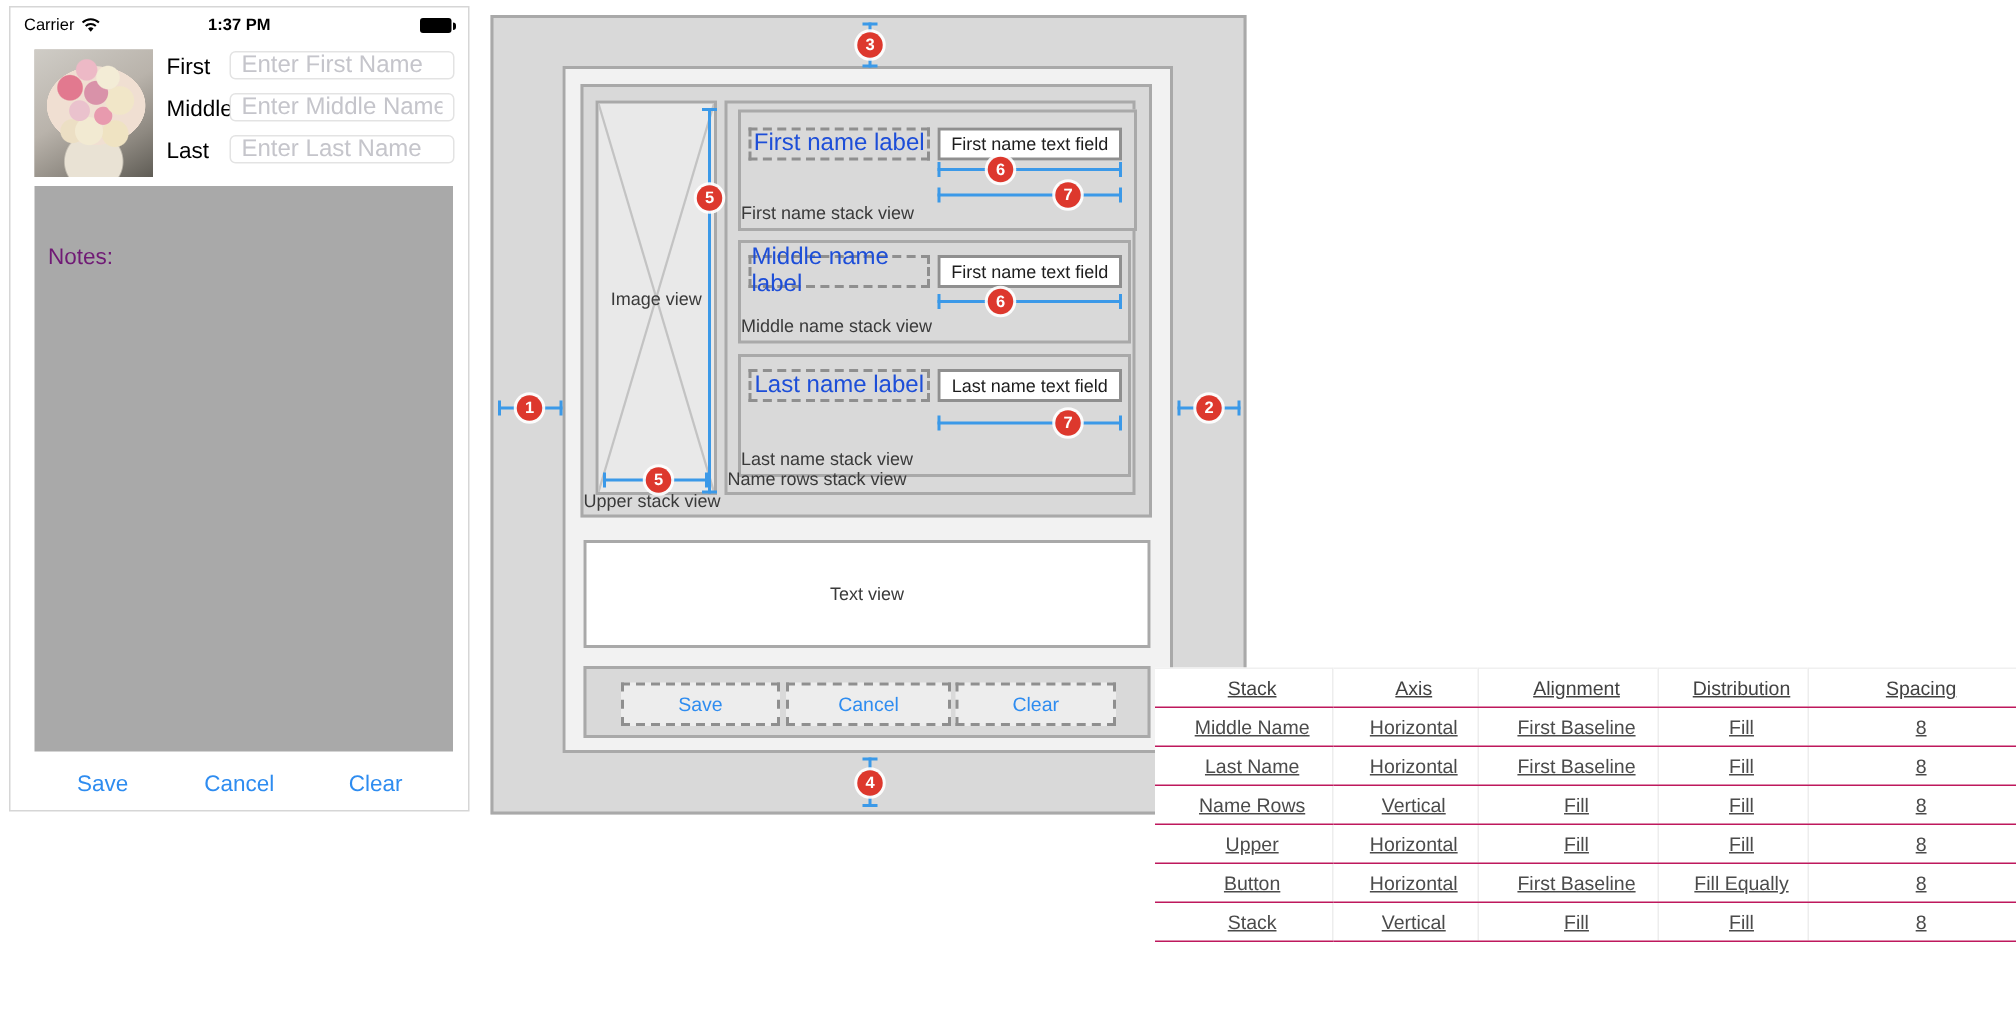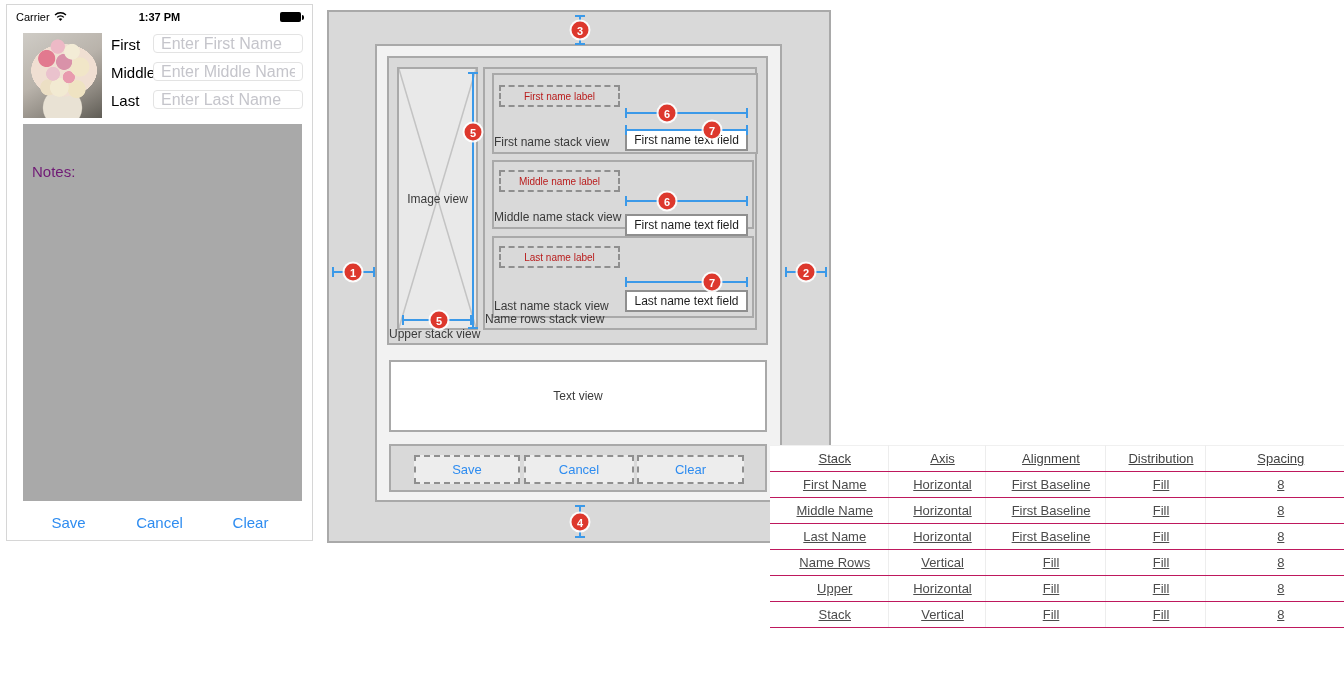--- a/index.html
+++ b/index.html
@@ -55,23 +55,23 @@
   .upper-stack { left:10px; top:10px; width:381px; height:289px; background:#d9d9d9; }
   .image-view { left:8px; top:9px; width:81px; height:263px; background:#e9e9e9;
     display:flex; align-items:center; justify-content:center; }
   .image-view svg { position:absolute; left:0; top:0; width:100%; height:100%; }
   .name-rows { left:94px; top:9px; width:274px; height:263px; background:#d9d9d9; }
   .row-stack { position:absolute; border:2px solid #a9a9a9; background:#d9d9d9; }
   .row-first { left:7px; top:4px; width:266px; height:81px; }
   .row-middle { left:7px; top:91px; width:262px; height:69px; }
   .row-last { left:7px; top:167px; width:262px; height:82px; }
   .dash-label { position:absolute; border:2px dashed #8f8f8f; display:flex;
-    align-items:center; justify-content:center; font-size:10px; color:#b91c1c; }
+    align-items:center; justify-content:center; font-size:16px; color:#1d4ed8; }
   .field-box { position:absolute; background:#fff; border:2px solid #8f8f8f;
-    display:flex; align-items:center; justify-content:center; font-size:12px; color:#1d1d1d;margin-top:44px; }
+    display:flex; align-items:center; justify-content:center; font-size:12px; color:#1d1d1d; }
   .caption { position:absolute; left:0; right:0; text-align:left;
     font-size:12px; color:#3a3a3a; }
   .diag-label { font-size:12px; color:#3a3a3a; position:relative; }
   .text-view { left:12px; top:314px; width:378px; height:72px; background:#fff;
     display:flex; align-items:center; justify-content:center; }
   .button-stack { left:12px; top:398px; width:378px; height:48px; background:#d9d9d9; }
   .diag-btn { position:absolute; border:2px dashed #8f8f8f; background:#ededed;
     display:flex; align-items:center; justify-content:center; font-size:13px; }
 
   
@@ -227,27 +227,20 @@
       <tr>
         <th>Stack</th>
         <th>Axis</th>
         <th>Alignment</th>
         <th>Distribution</th>
         <th>Spacing</th>
       </tr>
     </thead>
     <tbody>
       <tr>
-        <td>First Name</td>
-        <td>Horizontal</td>
-        <td>First Baseline</td>
-        <td>Fill</td>
-        <td>8</td>
-      </tr>
-      <tr>
         <td>Middle Name</td>
         <td>Horizontal</td>
         <td>First Baseline</td>
         <td>Fill</td>
         <td>8</td>
       </tr>
       <tr>
         <td>Last Name</td>
         <td>Horizontal</td>
         <td>First Baseline</td>
@@ -262,20 +255,27 @@
         <td>8</td>
       </tr>
       <tr>
         <td>Upper</td>
         <td>Horizontal</td>
         <td>Fill</td>
         <td>Fill</td>
         <td>8</td>
       </tr>
       <tr>
+        <td>Button</td>
+        <td>Horizontal</td>
+        <td>First Baseline</td>
+        <td>Fill Equally</td>
+        <td>8</td>
+      </tr>
+      <tr>
         <td>Stack</td>
         <td>Vertical</td>
         <td>Fill</td>
         <td>Fill</td>
         <td>8</td>
       </tr>
     </tbody>
   </table>
 
 </div>

